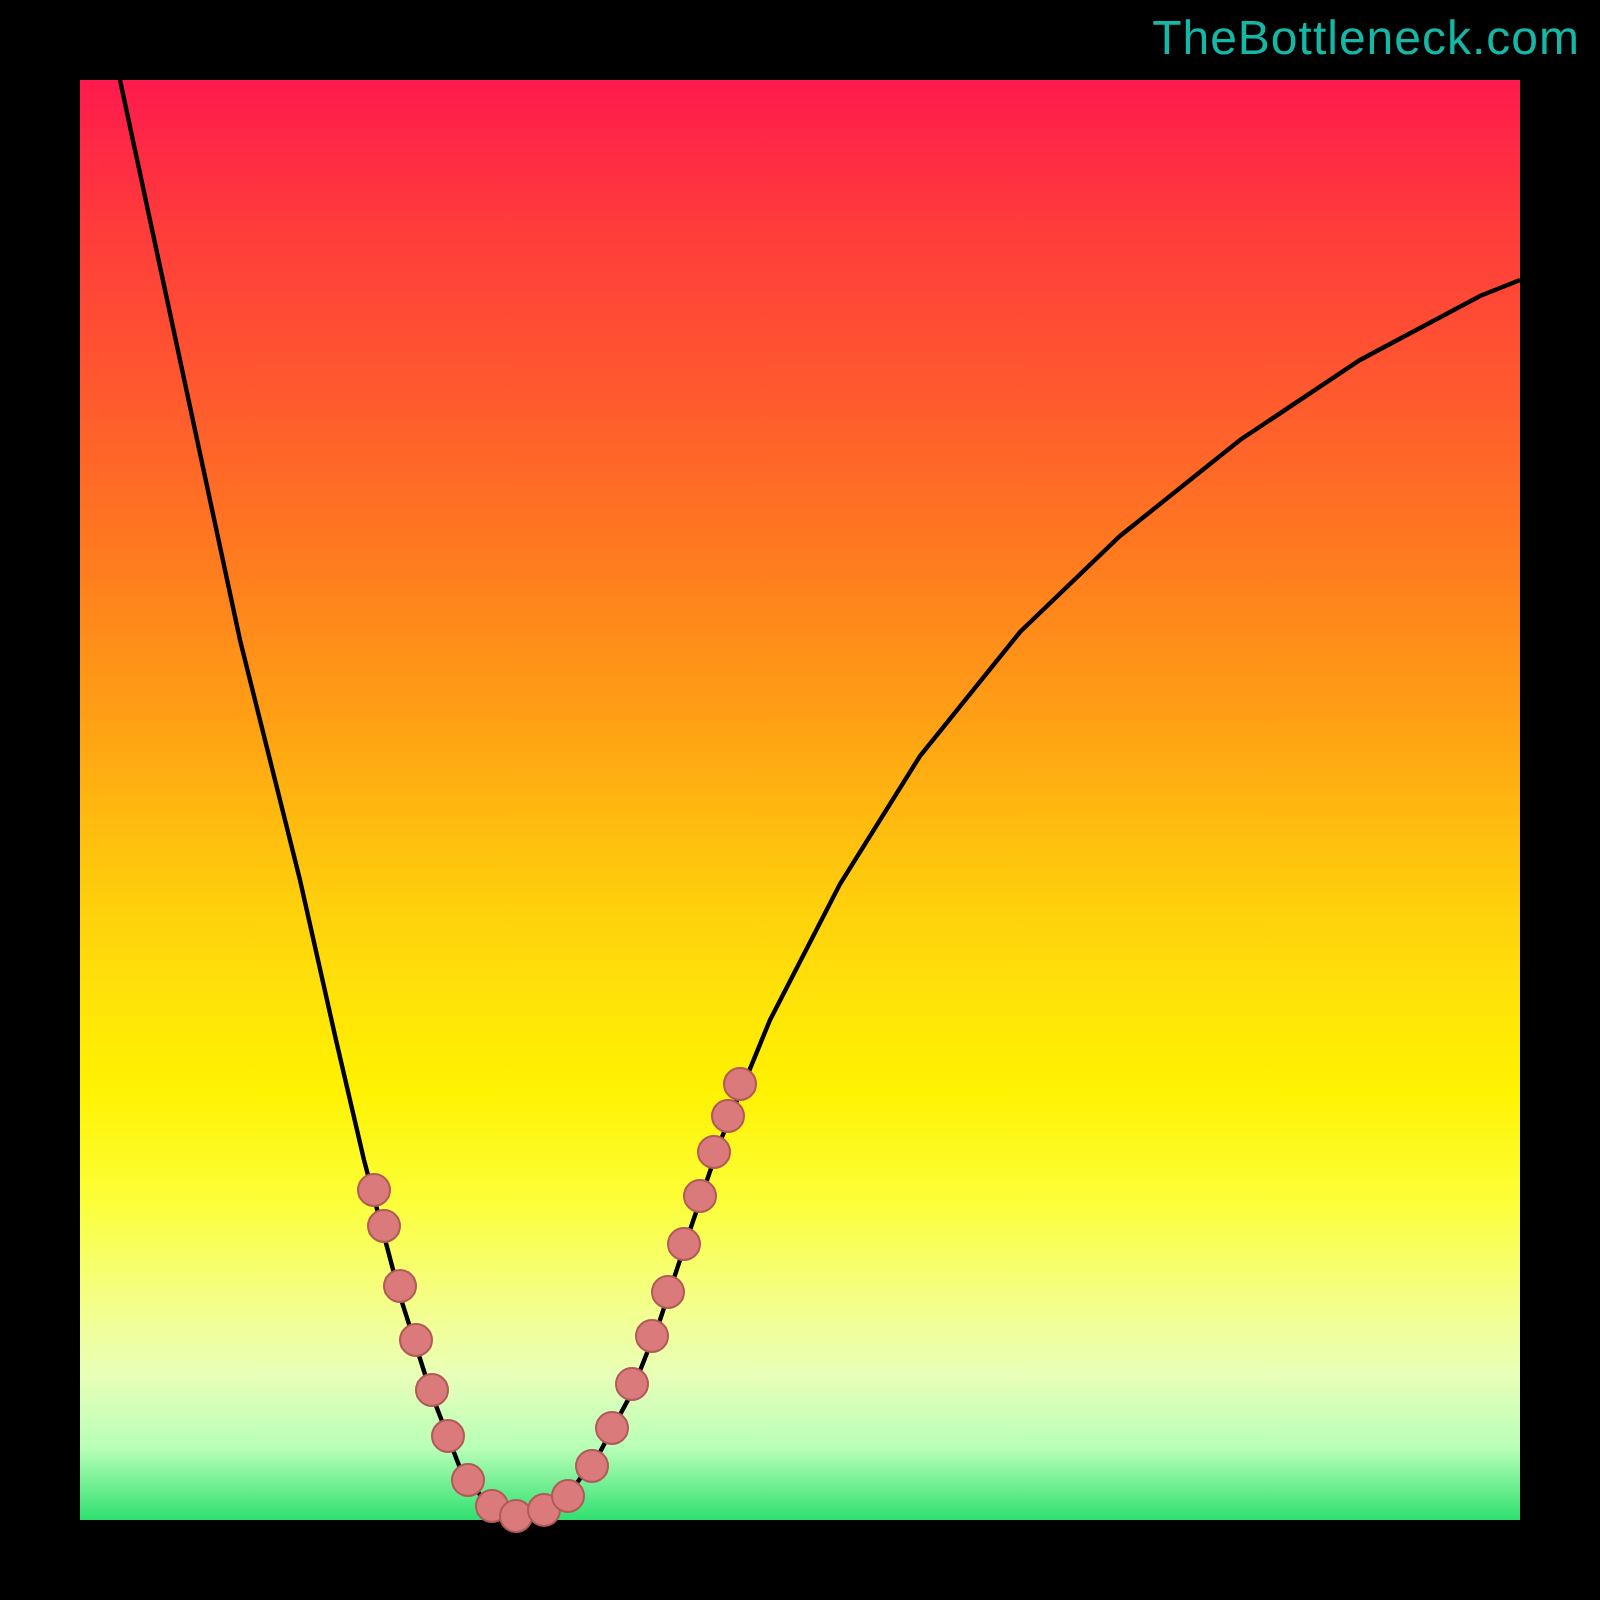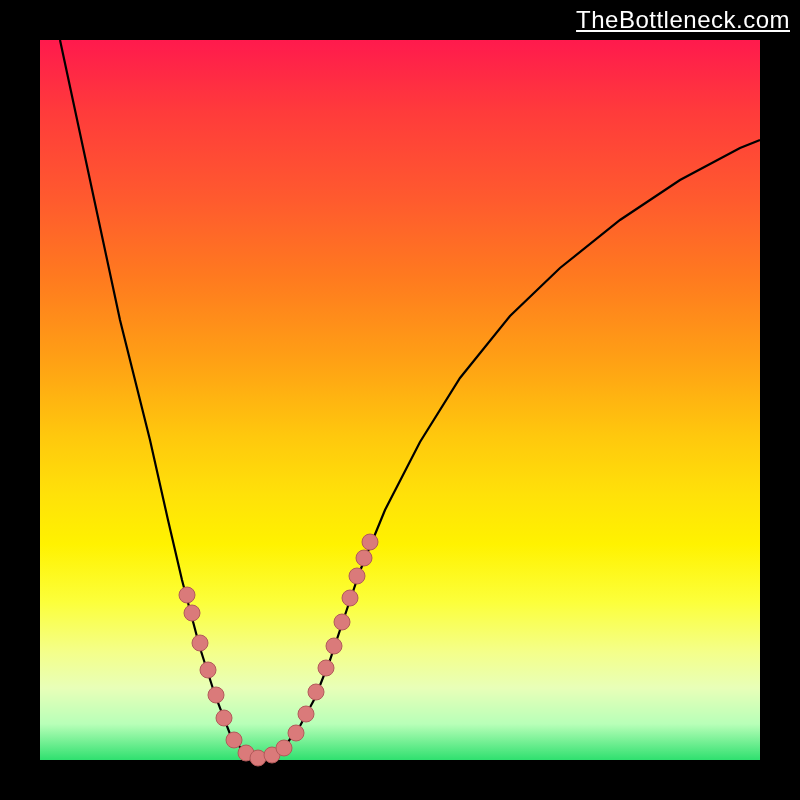--- a/index.html
+++ b/index.html
@@ -37,26 +37,25 @@
       #f4ff8a 85%,
       #e8ffb8 90%,
       #b8ffb8 95%,
       #2fe06f 100%
     );
   }
   .watermark {
     position: absolute;
     top: 6px;
     right: 10px;
-    color: #ffffff;
+    color: #14b8a6;
     font-size: 24px;
     letter-spacing: 0.5px;
     user-select: none;
     pointer-events: none;
-    text-decoration: underline;
   }
   svg {
     position: absolute;
     inset: 0;
     width: 100%;
     height: 100%;
     overflow: visible;
   }
   .curve {
     fill: none;

